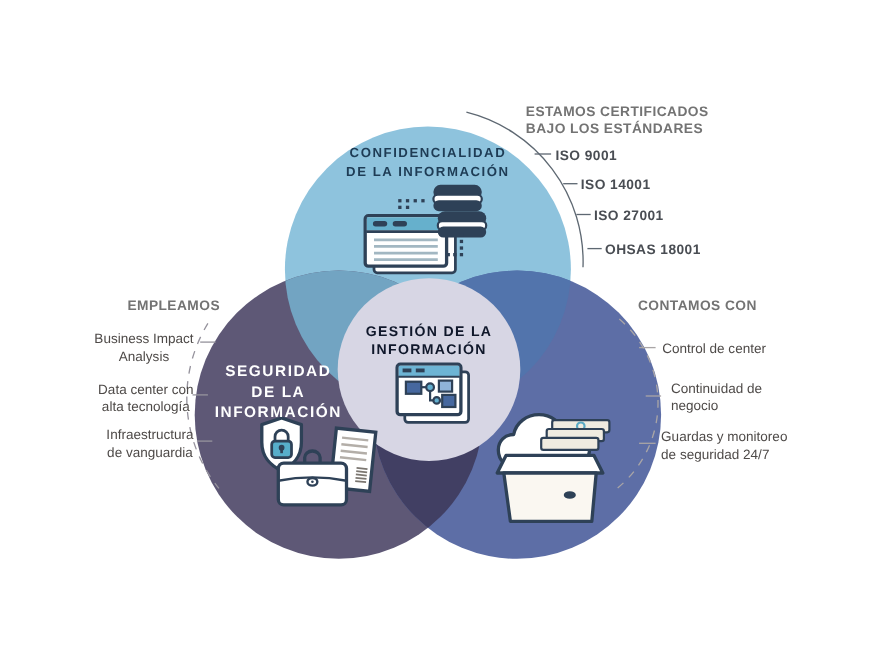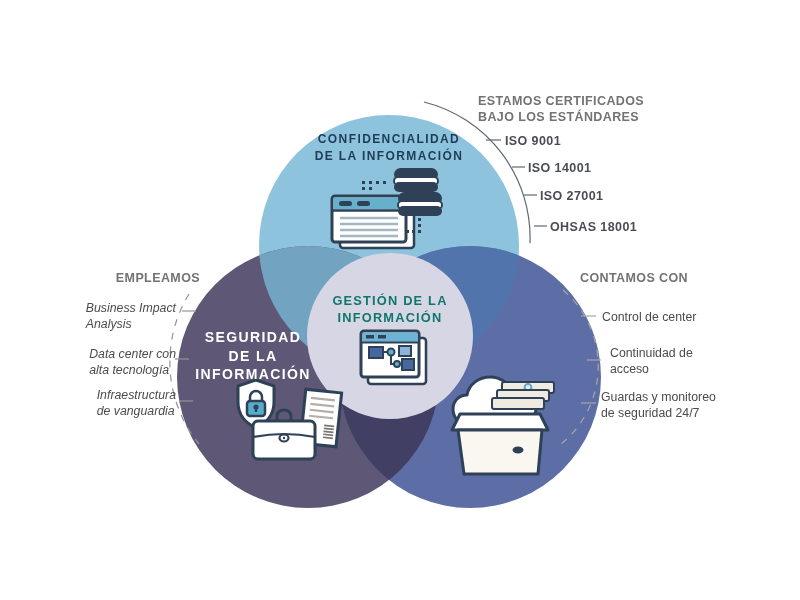--- a/index.html
+++ b/index.html
@@ -11,35 +11,35 @@
   .lbl { position:absolute; white-space:pre-line; }
   .title-navy {
     color:#1e3c55; font-weight:bold; font-size:12px; line-height:17px;
     letter-spacing:1.4px; text-align:center; transform:translateX(-50%);
   }
   .title-white {
     color:#ffffff; font-weight:bold; font-size:14px; line-height:18.5px;
     letter-spacing:1.4px; text-align:center; transform:translateX(-50%);
   }
   .title-center {
-    color:#0f766e; font-weight:bold; font-size:12.8px; line-height:17px;
+    color:#0f172a; font-weight:bold; font-size:12.8px; line-height:17px;
     letter-spacing:1.2px; text-align:center; transform:translateX(-50%);
   }
   .orange-h {
     color:#737373; font-weight:bold; font-size:12.5px; line-height:15.5px;
     letter-spacing:0.4px;
   }
   .orange-h.right-align { text-align:center; }
   .iso-item {
     color:#494d53; font-weight:600; font-size:12.5px; letter-spacing:0.4px;
   }
   .list-item {
     color:#4e4a48; font-size:12.3px; line-height:15.5px;
   }
-  .list-left { text-align:left;font-style:italic; }
+  .list-left { text-align:center; }
 </style>
 </head>
 <body>
 
 <div class="stage">
 
   <svg width="800" height="600" viewBox="0 0 800 600" xmlns="http://www.w3.org/2000/svg">
     <defs>
       <clipPath id="clipTop">
           <circle cx="389" cy="245" r="130"></circle>
@@ -218,17 +218,17 @@
   <div class="lbl list-item list-left" style="right:624px; top:301px;">Business Impact
 Analysis</div>
   <div class="lbl list-item list-left" style="right:624px; top:388px;">Infraestructura
 de vanguardia</div>
   <div class="lbl list-item list-left" style="right:624px; top:347px;">Data center con
 alta tecnología</div>
 
   <div class="lbl orange-h" style="left:580px; top:271px;">CONTAMOS CON</div>
   <div class="lbl list-item" style="left:602px; top:310px;">Control de center</div>
   <div class="lbl list-item" style="left:610px; top:346px;">Continuidad de
-acceso</div>
+negocio</div>
   <div class="lbl list-item" style="left:601px; top:390px;">Guardas y monitoreo
 de seguridad 24/7</div>
 
 </div>
 
 </body></html>

